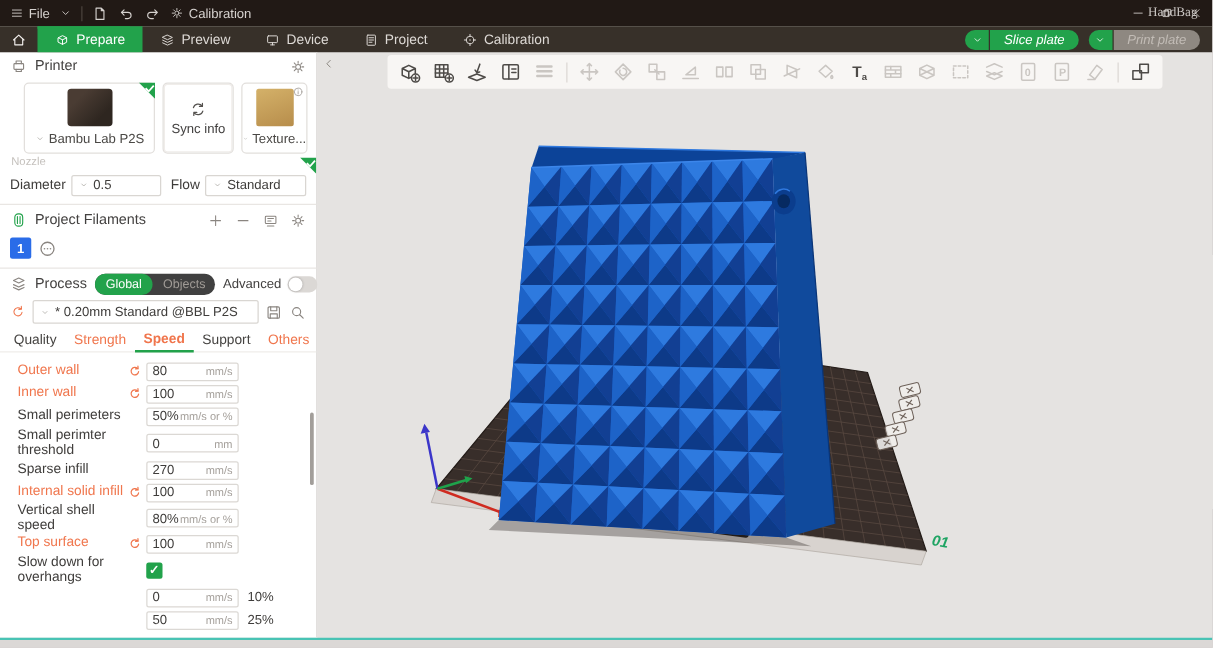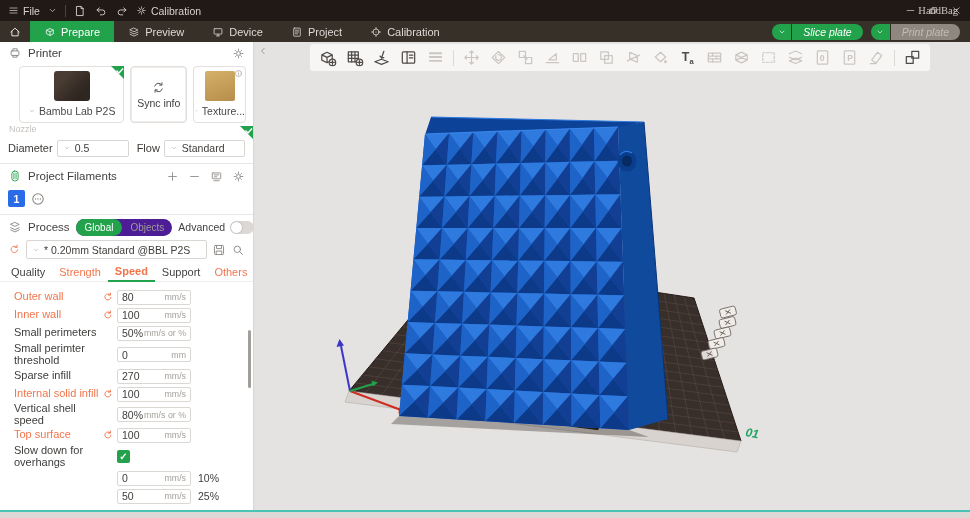--- a/index.html
+++ b/index.html
@@ -69,21 +69,21 @@
           padding:0 5px;gap:4px;background:#fff;font-size:10.5px;color:#3f3d3b;}
   .selbox .grow{flex:1;}
   .noz-badge{position:absolute;right:0;top:-8px;width:13px;height:13px;}
 
   .fil-row{display:flex;align-items:center;gap:5px;padding:3px 8px 6px;}
   .fil-badge{width:17px;height:17px;background:#2a6ce8;color:#fff;display:flex;align-items:center;
              justify-content:center;font-size:10.5px;font-weight:700;border-radius:2px;}
   .fil-box{flex:1;height:19px;}
   .fil-edit{width:16px;height:16px;color:#8a8580;}
 
-  .scope-pill{display:flex;align-items:center;background:#4c1d95;border-radius:9px;height:17px;font-size:10px;}
+  .scope-pill{display:flex;align-items:center;background:#404040;border-radius:9px;height:17px;font-size:10px;}
   .scope-on{background:#22a24b;color:#fff;border-radius:9px;height:17px;display:flex;align-items:center;padding:0 9px;}
   .scope-off{color:#a09b96;padding:0 8px;}
   .adv{margin-left:auto;display:flex;align-items:center;gap:5px;font-size:10.5px;color:#434140;}
   .switch{width:24px;height:13px;border-radius:7px;background:#dbd8d5;position:relative;}
   .switch::after{content:"";position:absolute;left:1px;top:1px;width:11px;height:11px;border-radius:50%;
                  background:#fff;box-shadow:0 0 2px rgba(0,0,0,.3);}
   .proc-icons{display:flex;gap:8px;color:#55524f;margin-left:8px;}
   .proc-icons .ic{width:13px;height:13px;}
 
   .preset-row{display:flex;align-items:center;gap:5px;padding:2px 8px 4px;}

